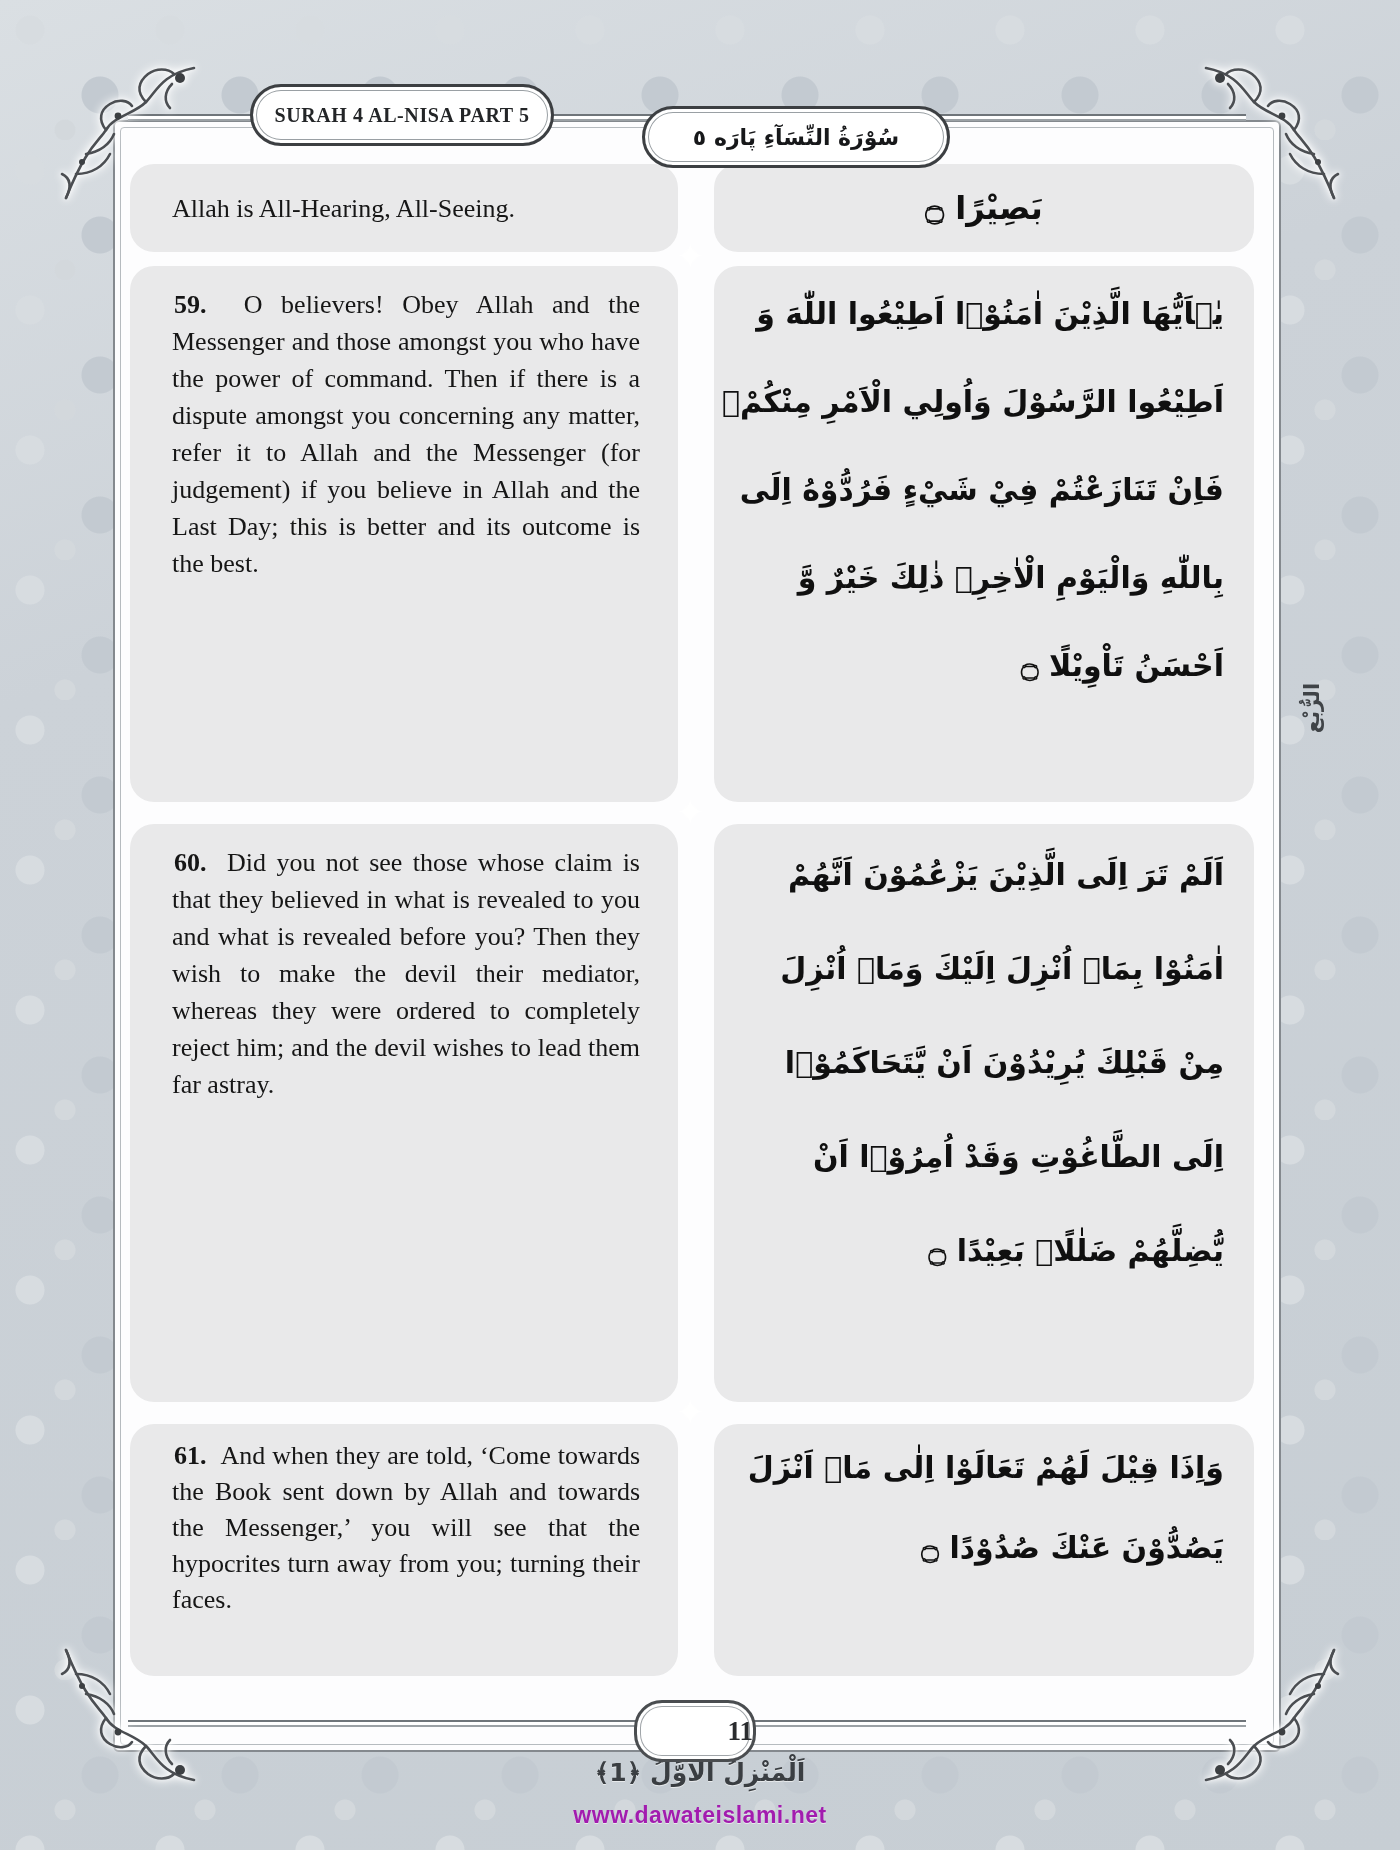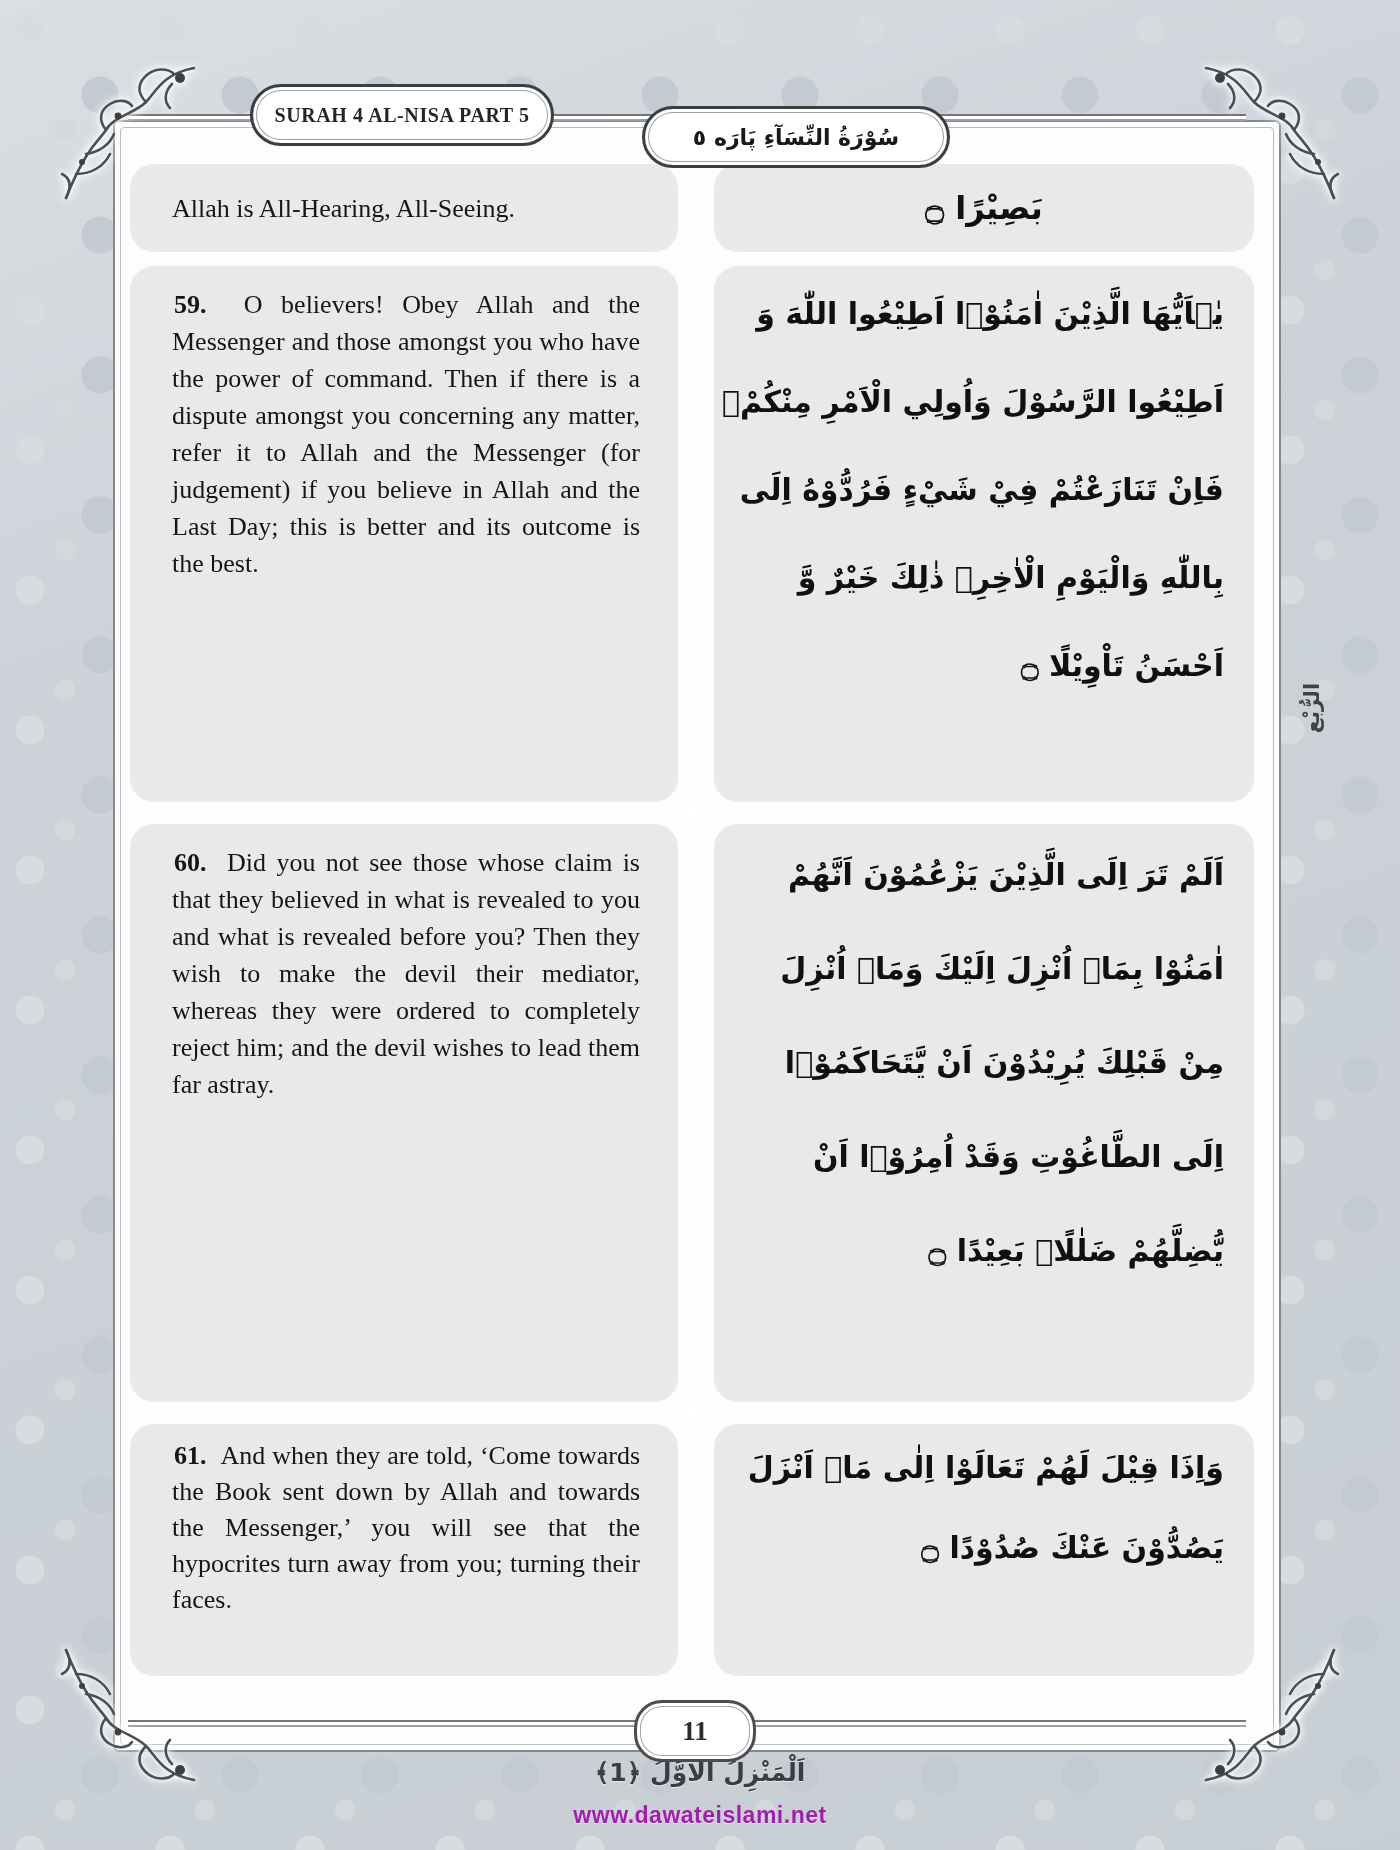--- a/index.html
+++ b/index.html
@@ -40,21 +40,21 @@
   }
   .pill-left{left:250px;top:84px;width:298px;height:56px;
     font-weight:bold;font-size:20px;letter-spacing:.6px;color:#232527;}
   .pill-right{left:642px;top:84px;width:302px;height:56px;
     font-family:"DejaVu Sans",sans-serif;font-weight:bold;font-size:22px;color:#17181a;direction:rtl;margin-top:22px;}
 
   .oval-page{
     position:absolute;z-index:4;left:634px;top:1700px;width:116px;height:56px;
     background:#fff;border:3px solid #4a4d50;border-radius:28px;
     box-shadow:inset 0 0 0 3px #fff, inset 0 0 0 4px #a0a5a9;
-    display:flex;align-items:center;justify-content:center;
+    display:flex;align-items:center;justify-content:flex-end;
     font-size:27px;font-weight:bold;color:#2a2c2e;
   }
 
   
   .corner{position:absolute;width:150px;height:150px;z-index:5;
     filter:drop-shadow(0 0 5px #ffffff) drop-shadow(0 0 2px #ffffff);}
   .c-tl{left:52px;top:58px;}
   .c-tr{left:1198px;top:58px;transform:scaleX(-1);}
   .c-bl{left:52px;top:1640px;transform:scaleY(-1);}
   .c-br{left:1198px;top:1640px;transform:scale(-1,-1);}

